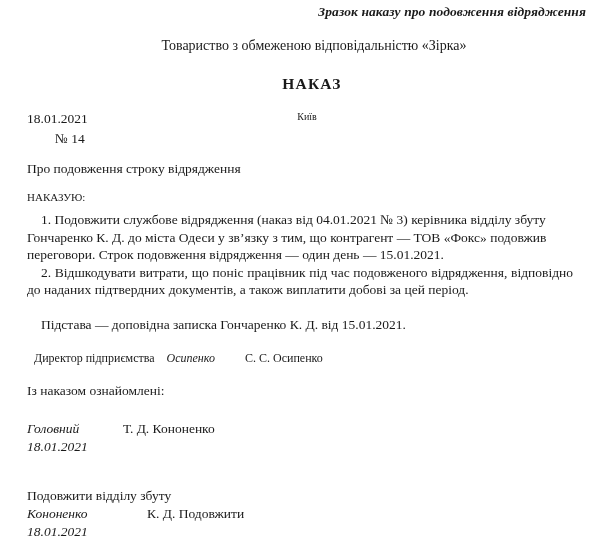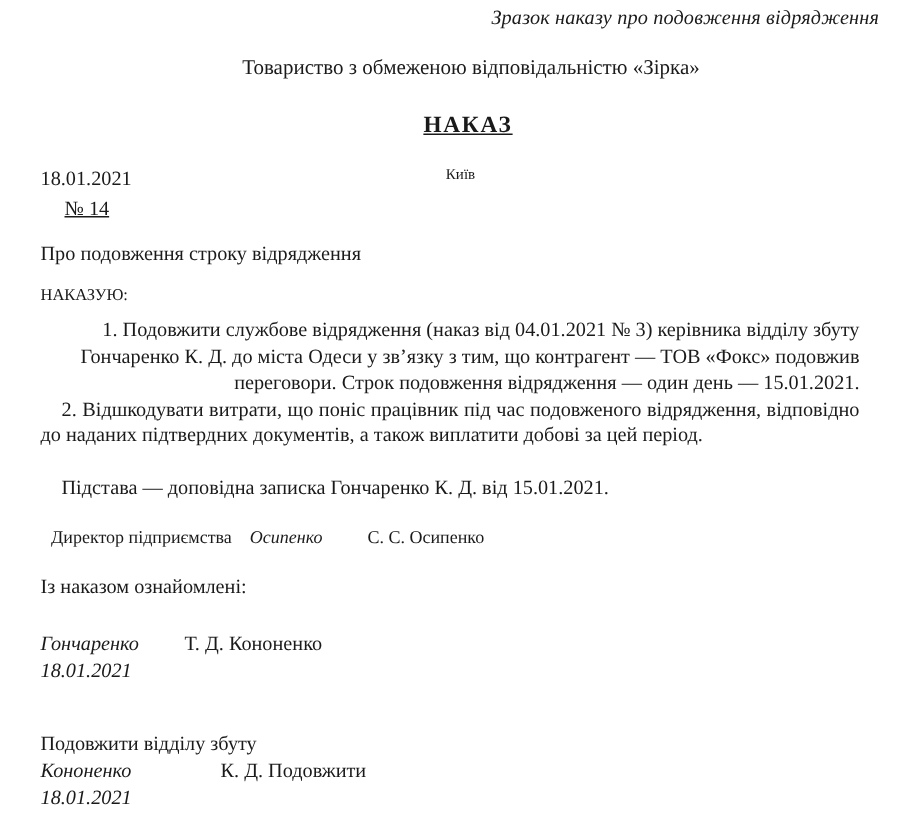--- a/index.html
+++ b/index.html
@@ -22,21 +22,21 @@
     position: absolute;
     inset: 0;
     padding: 0;
   }
 
   
   .doc-head {
     position: absolute;
     top: 4px;
     right: 14px;
-    font-weight: normal;
+    font-weight: bold;
     font-style: italic;
     font-size: 13.5px;
     letter-spacing: 0.1px;
     white-space: nowrap;
   }
 
   .org-name {
     position: absolute;
     top: 38px;
     left: 0;
@@ -49,21 +49,20 @@
   .order-title {
     position: absolute;
     top: 75px;
     left: 0;
     right: 0;
     text-align: center;
     font-size: 15.5px;
     font-weight: bold;
     letter-spacing: 1.2px;
     padding-left: 24px;
-    text-decoration: underline;
   }
 
   .meta-row {
     position: absolute;
     top: 111px;
     left: 27px;
     right: 27px;
     height: 20px;
   }
   .meta-date {
@@ -77,23 +76,22 @@
     left: 0;
     right: 0;
     top: 0;
     text-align: center;
     font-size: 10px;
     padding-left: 14px;
   }
   .meta-number {
     position: absolute;
     top: 131px;
-    left: 43px;
-    font-size: 13.5px;
-    text-decoration: underline;
+    left: 55px;
+    font-size: 13.5px;
   }
 
   .subject {
     position: absolute;
     top: 161px;
     left: 27px;
     font-size: 13.5px;
   }
 
   .order-verb {
@@ -109,21 +107,21 @@
     left: 27px;
     width: 546px;
   }
   .clause {
     font-size: 13.5px;
     line-height: 1.30;
     text-indent: 14px;
     margin: 0;
   }
   .clause.left {
-    text-align: right;
+    text-align: left;
   }
   .clause.justified {
     text-align: justify;
     text-align-last: left;
   }
 
   .basis {
     position: absolute;
     top: 317px;
     left: 27px;
@@ -210,21 +208,21 @@
   <div class="basis">Підстава — доповідна записка Гончаренко К. Д. від 15.01.2021.</div>
 
   <div class="sign-director">
     <span class="post">Директор підприємства</span><span class="scribble">Осипенко</span><span class="full-name">С. С. Осипенко</span>
   </div>
 
   <div class="ack-label">Із наказом ознайомлені:</div>
 
   <div class="sign-block" id="sign-accountant">
     <span class="names">
-      <span class="scribble">Гончаренко</span><span class="full-name">Т. Д. Кононенко</span>
+      <span class="scribble">Головний</span><span class="full-name">Т. Д. Кононенко</span>
     </span>
     <span class="sign-date">18.01.2021</span>
   </div>
 
   <div class="sign-block" id="sign-sales-head">
     <span class="post">Подовжити відділу збуту</span>
     <span class="names">
       <span class="scribble">Кононенко</span><span class="full-name">К. Д. Подовжити</span>
     </span>
     <span class="sign-date">18.01.2021</span>

